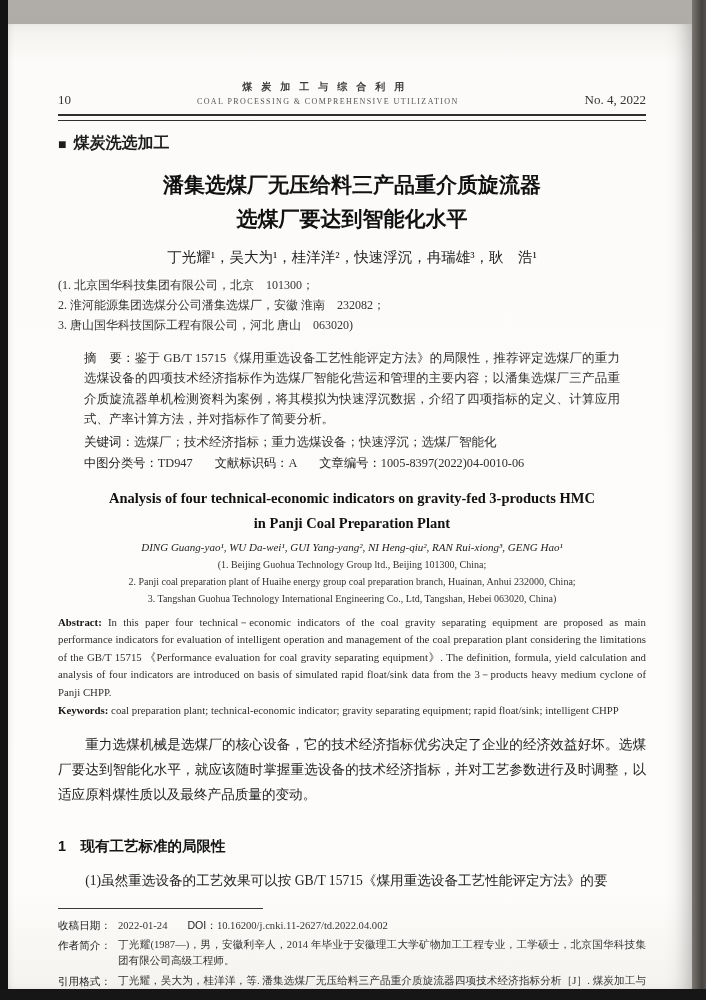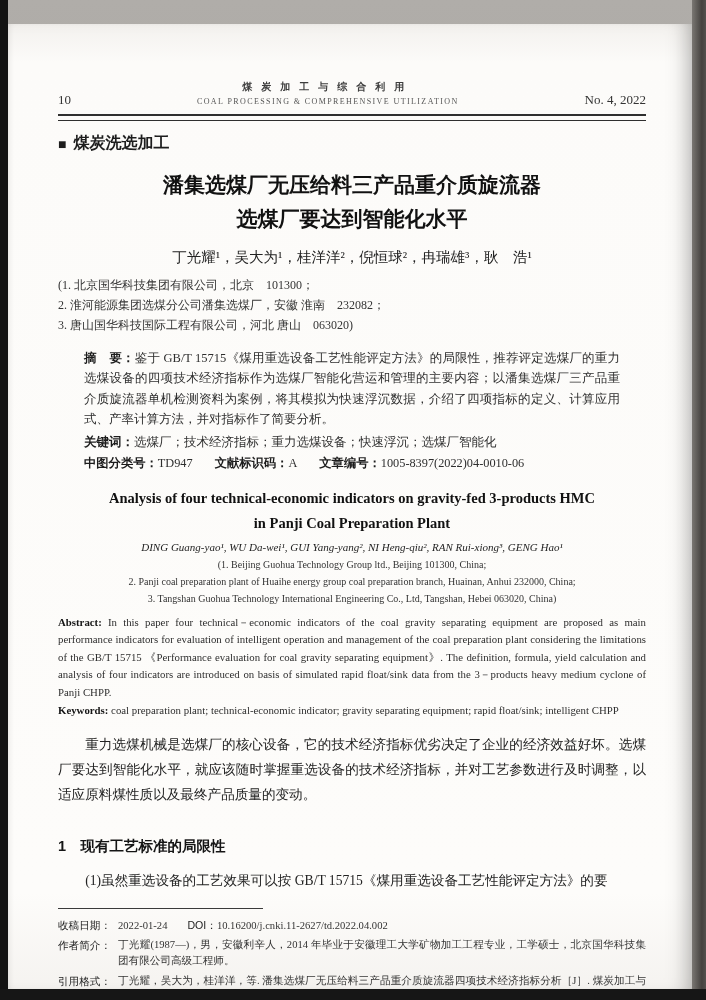--- a/index.html
+++ b/index.html
@@ -31,21 +31,21 @@
   .section-tag{margin-top:12px;font-family:"Liberation Sans","DejaVu Sans",sans-serif;
     font-weight:bold;font-size:16px;color:#1d1d1d;display:flex;align-items:center;gap:7px;}
   .section-tag .sq{font-size:14px;}
   
   .article-title{margin-top:14px;text-align:center;font-family:"Liberation Sans","DejaVu Sans",sans-serif;
     font-weight:bold;font-size:21px;line-height:1.6;color:#111;}
   .authors-cn{margin-top:13px;text-align:center;font-size:14.5px;color:#222;}
   .affils-cn{margin-top:9px;font-size:12px;line-height:1.65;color:#333;}
   
   .abstract-cn{margin:12px 26px 0 26px;font-size:12.5px;line-height:1.65;text-align:justify;color:#2e2e2e;}
-  .lbl{font-family:"Liberation Sans","DejaVu Sans",sans-serif;font-weight:bold;color:#1c1c1c;}
+  .lbl{font-family:"Liberation Sans","DejaVu Sans",sans-serif;font-weight:normal;color:#1c1c1c;}
   .kw-line{margin:2px 26px 0 26px;font-size:12.5px;line-height:1.6;color:#2e2e2e;}
   .cls-line{margin:3px 26px 0 26px;font-size:12.3px;color:#2e2e2e;display:flex;flex-wrap:wrap;}
   .cls-line .pair{margin-right:22px;}
   
   .title-en{margin-top:14px;text-align:center;font-weight:bold;font-size:14.5px;line-height:1.75;color:#111;}
   .authors-en{margin-top:4px;text-align:center;font-style:italic;font-size:11px;color:#222;}
   .affils-en{margin-top:3px;text-align:center;font-size:10px;line-height:1.7;color:#333;}
   .abstract-en{margin-top:7px;font-size:10.8px;line-height:1.62;text-align:justify;color:#2e2e2e;}
   .abstract-en .lbl-en,.kw-en .lbl-en{font-weight:bold;color:#151515;}
   .kw-en{margin-top:1px;font-size:10.8px;line-height:1.6;text-align:justify;color:#2e2e2e;}
@@ -85,21 +85,21 @@
   <div class="section-tag">
     <span class="sq">■</span>
     <span>煤炭洗选加工</span>
   </div>
 
   <div class="article-title">
     <div>潘集选煤厂无压给料三产品重介质旋流器</div>
     <div>选煤厂要达到智能化水平</div>
   </div>
 
-  <div class="authors-cn">丁光耀¹，吴大为¹，桂洋洋²，倪恒球²，冉瑞雄³，耿　浩¹</div>
+  <div class="authors-cn">丁光耀¹，吴大为¹，桂洋洋²，快速浮沉，冉瑞雄³，耿　浩¹</div>
 
   <div class="affils-cn">
     <div>(1. 北京国华科技集团有限公司，北京　101300；</div>
     <div>2. 淮河能源集团选煤分公司潘集选煤厂，安徽 淮南　232082；</div>
     <div>3. 唐山国华科技国际工程有限公司，河北 唐山　063020)</div>
   </div>
 
   <div class="abstract-cn"><span class="lbl">摘　要：</span><span>鉴于 GB/T 15715《煤用重选设备工艺性能评定方法》的局限性，推荐评定选煤厂的重力选煤设备的四项技术经济指标作为选煤厂智能化营运和管理的主要内容；以潘集选煤厂三产品重介质旋流器单机检测资料为案例，将其模拟为快速浮沉数据，介绍了四项指标的定义、计算应用式、产率计算方法，并对指标作了简要分析。</span></div>
 
   <div class="kw-line"><span class="lbl">关键词：</span><span>选煤厂；技术经济指标；重力选煤设备；快速浮沉；选煤厂智能化</span></div>

